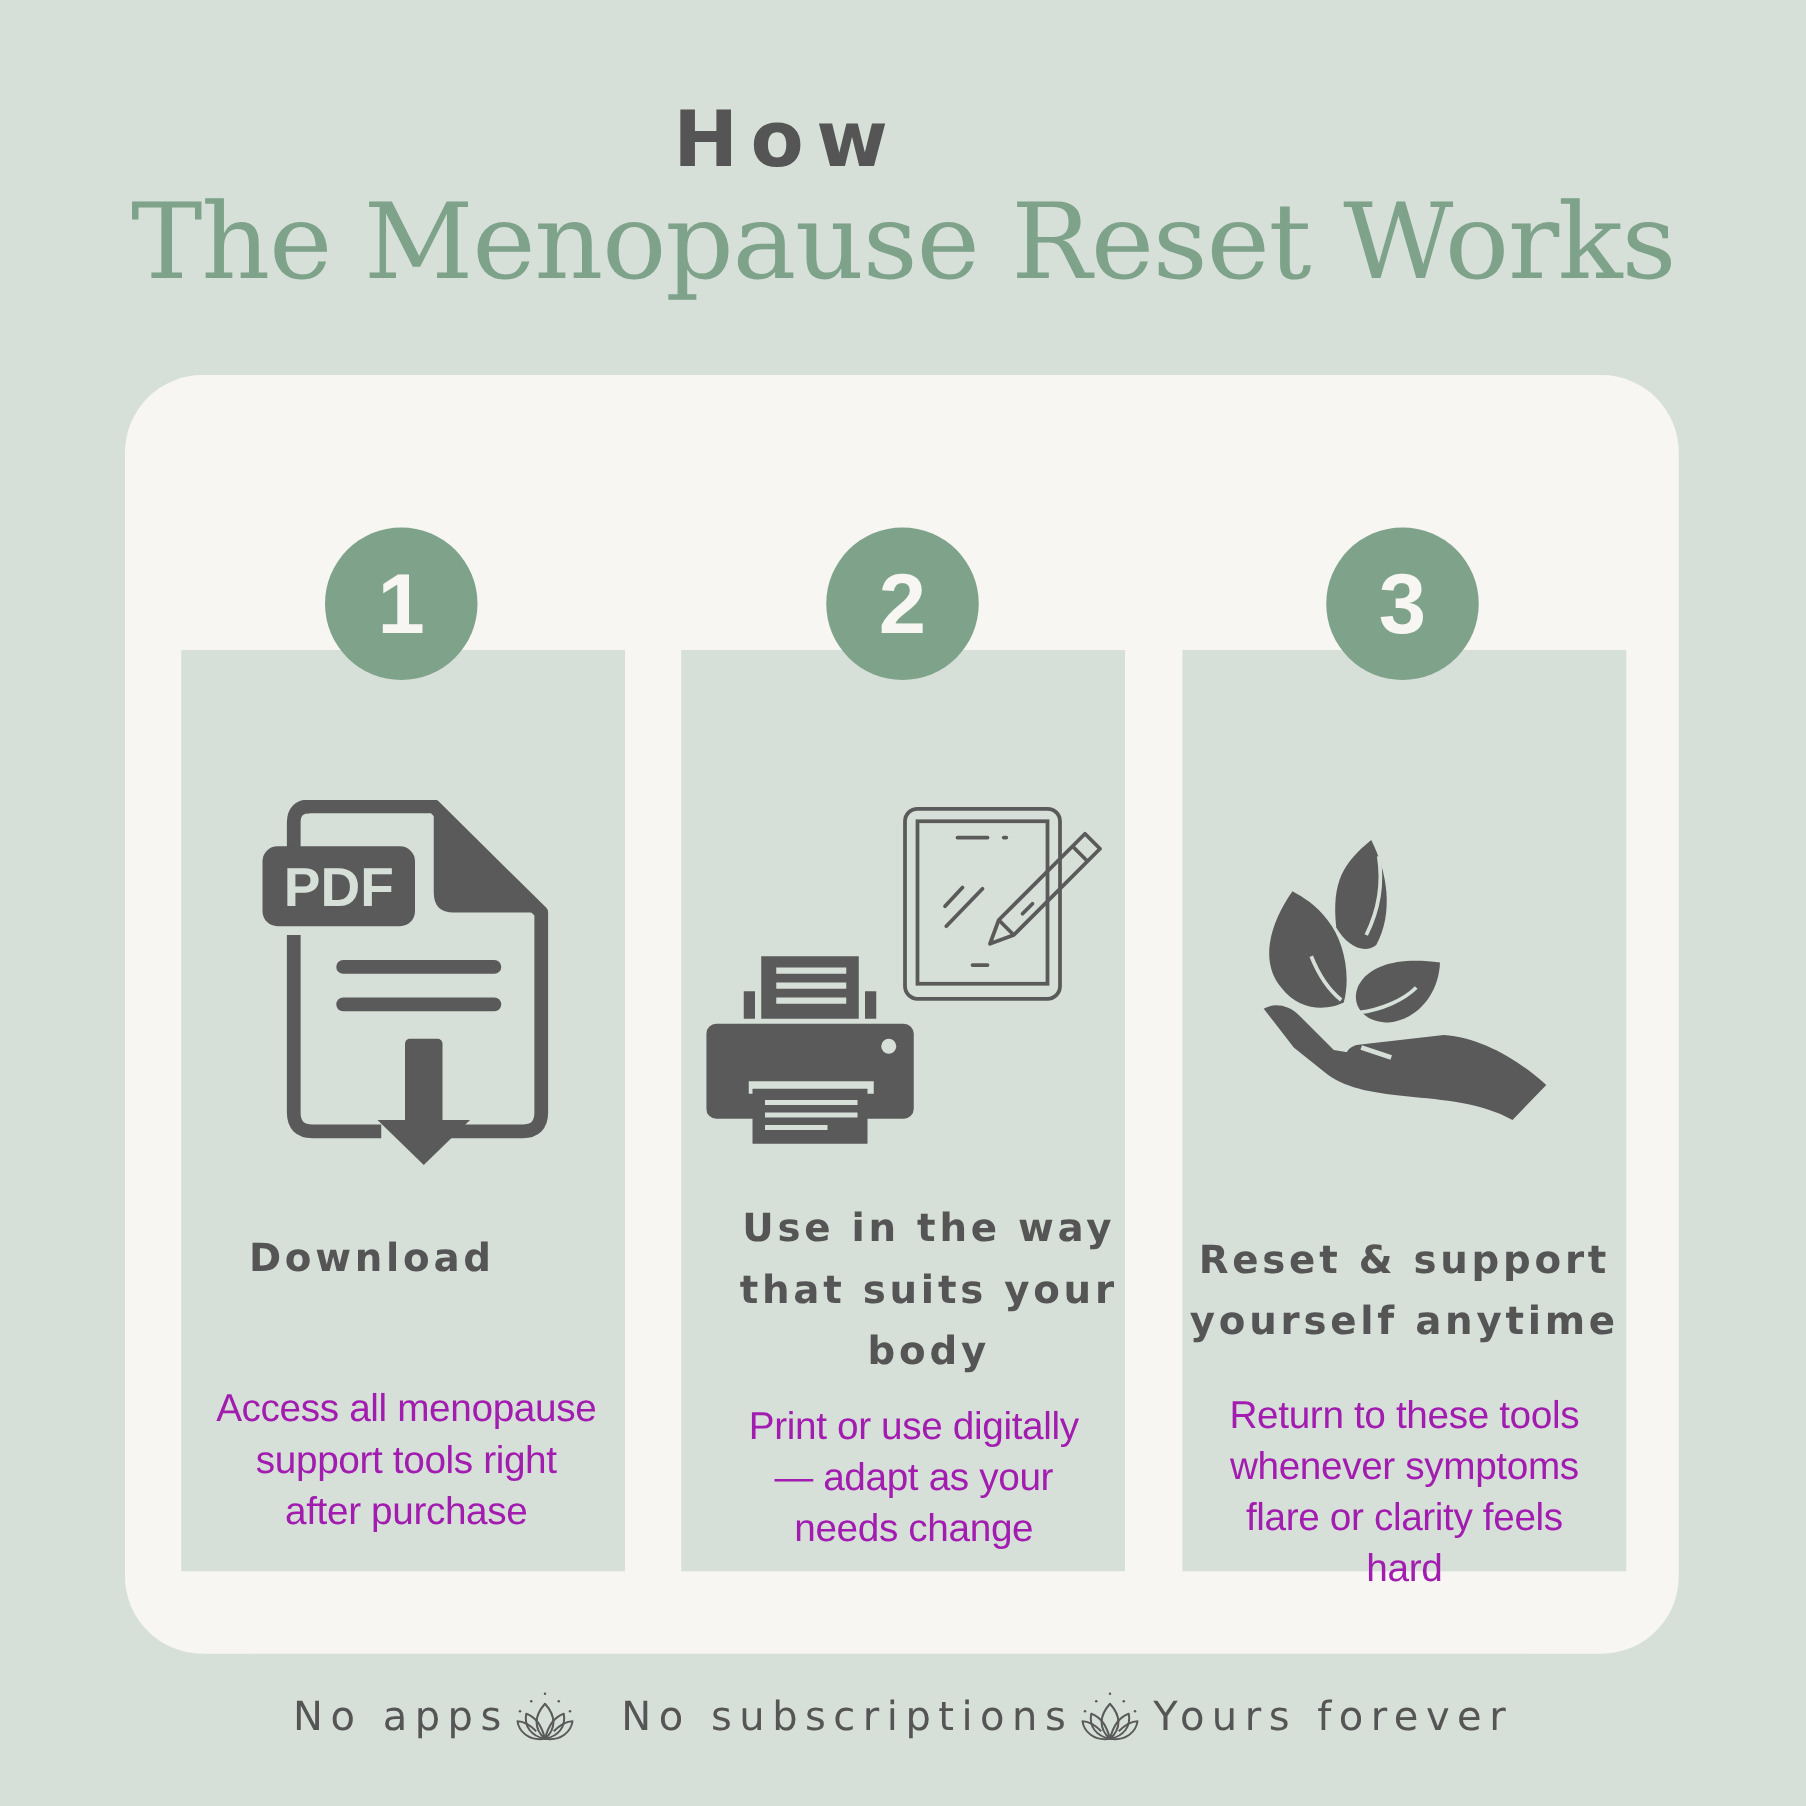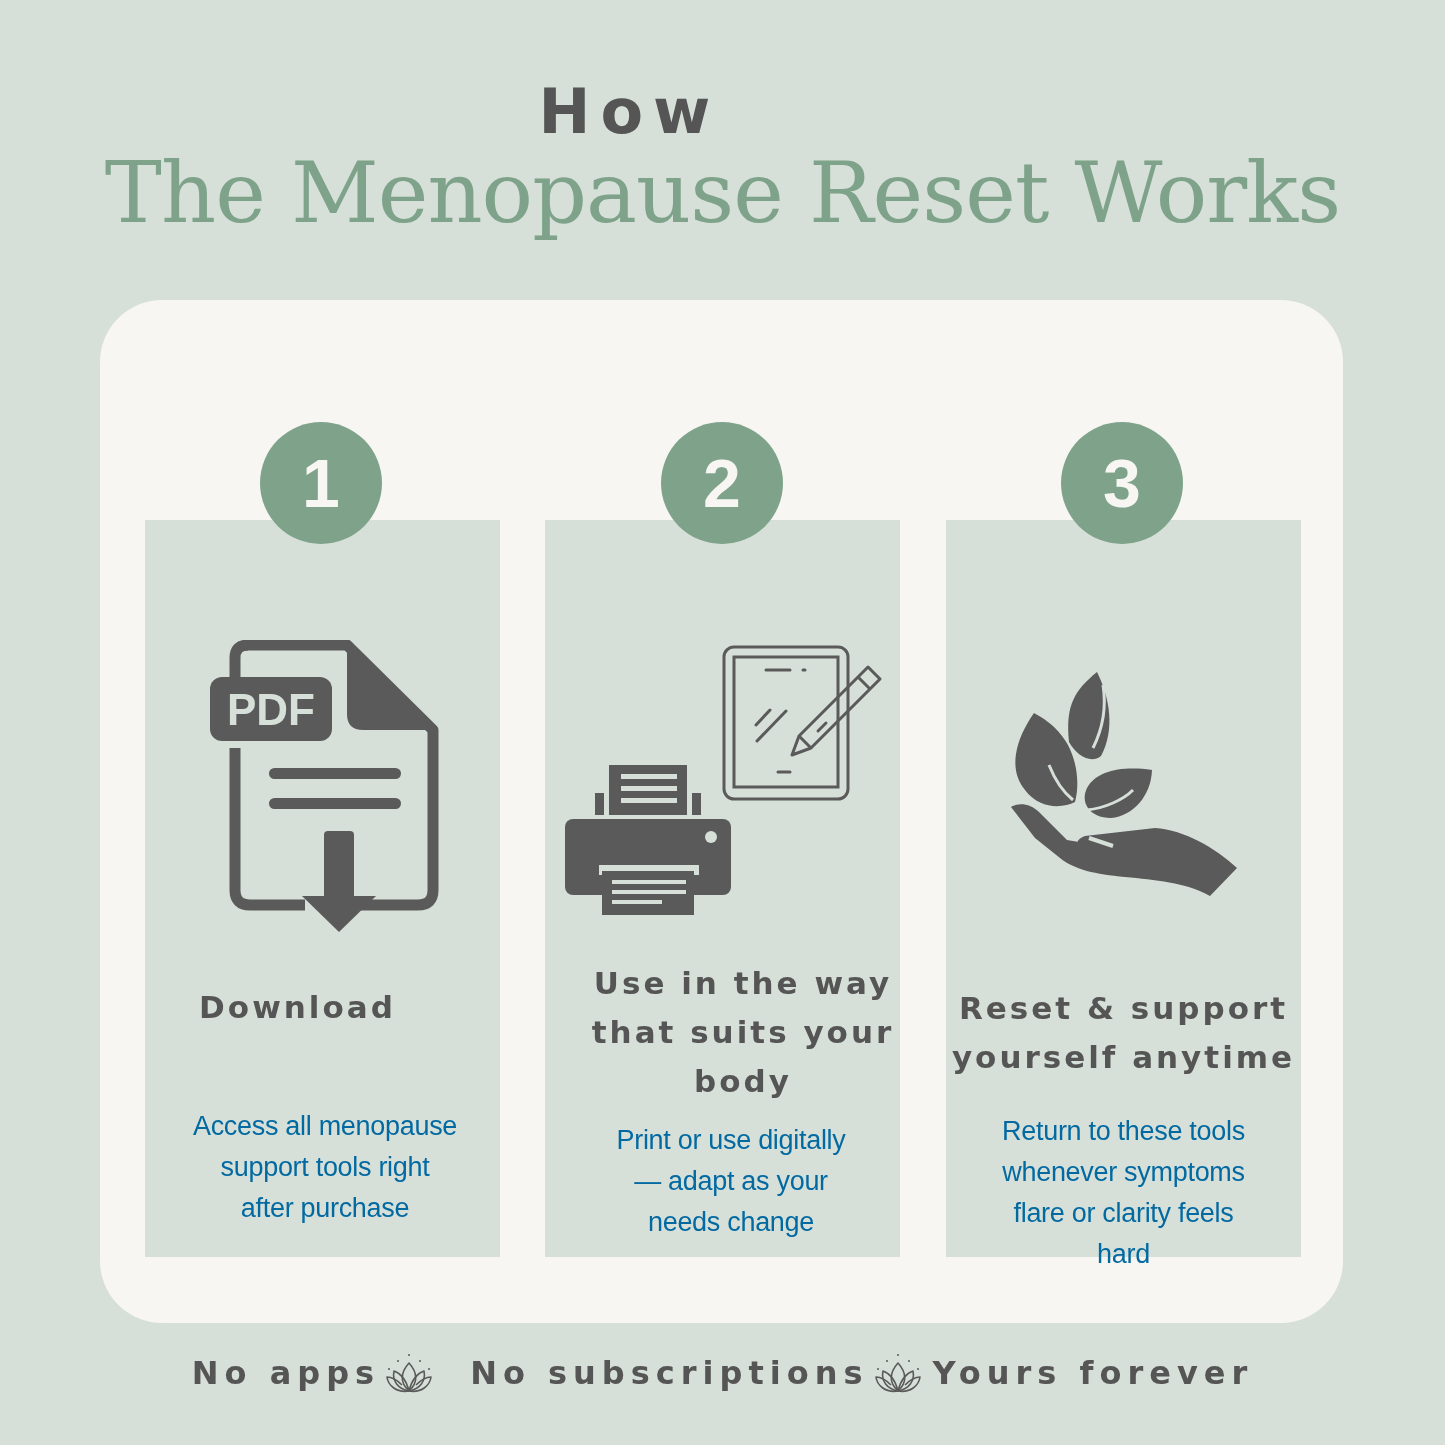--- a/index.html
+++ b/index.html
@@ -4,22 +4,22 @@
 <style>
   html, body { margin:0; padding:0; }
   body { width:1445px; height:1445px; background:#d6e0d9; position:relative; overflow:hidden; font-family:"Liberation Sans", sans-serif; }
   .how { position:absolute; left:0; width:1239px; top:38px; text-align:center; font-family:"DejaVu Sans", sans-serif; font-weight:bold; font-size:62px; letter-spacing:10px; color:#555555; line-height:76px; padding-left:20px; box-sizing:border-box;margin-top:36px; }
   .title { position:absolute; left:0; width:1445px; top:128px; text-align:center; font-family:"DejaVu Serif", serif; font-size:84px; color:#7ea38a; line-height:130px; transform:scaleX(1.02); letter-spacing:-1px; }
   .card { position:absolute; left:100px; top:300px; width:1243px; height:1023px; background:#f7f6f2; border-radius:62px; }
   .col { position:absolute; top:520px; width:355px; height:737px; background:#d6e0d9; }
   .circle { position:absolute; top:422px; width:122px; height:122px; border-radius:50%; background:#7ea38a; color:#f7f6f2; font-family:"Liberation Sans", sans-serif; font-weight:bold; font-size:68px; display:flex; align-items:center; justify-content:center; }
   .icon { position:absolute; }
   .head { position:absolute; text-align:center; font-family:"DejaVu Sans", sans-serif; font-weight:bold; font-size:31px; letter-spacing:3px; color:#555555; line-height:49px; }
-  .desc { position:absolute; text-align:center; font-family:"Liberation Sans", sans-serif; font-size:27px; color:#0369a1; line-height:41px; letter-spacing:-0.3px; }
-  .footer { position:absolute; top:1348px; left:0; width:1445px; height:50px; display:flex; align-items:center; justify-content:center; font-family:"DejaVu Sans", sans-serif; font-size:32px; color:#555555;font-weight:bold; }
+  .desc { position:absolute; text-align:center; font-family:"Liberation Sans", sans-serif; font-size:31px; color:#a21caf; line-height:41px; letter-spacing:-0.3px; }
+  .footer { position:absolute; top:1348px; left:0; width:1445px; height:50px; display:flex; align-items:center; justify-content:center; font-family:"DejaVu Sans", sans-serif; font-size:32px; color:#555555; }
   .footer span.t { letter-spacing:6px; }
   .lotus { width:50px; height:44px; margin:0 10px 0 4px; }
 </style>
 </head>
 <body>
 
 <div class="how">How</div>
 <div class="title">The Menopause Reset Works</div>
 
 <div class="card"></div>

